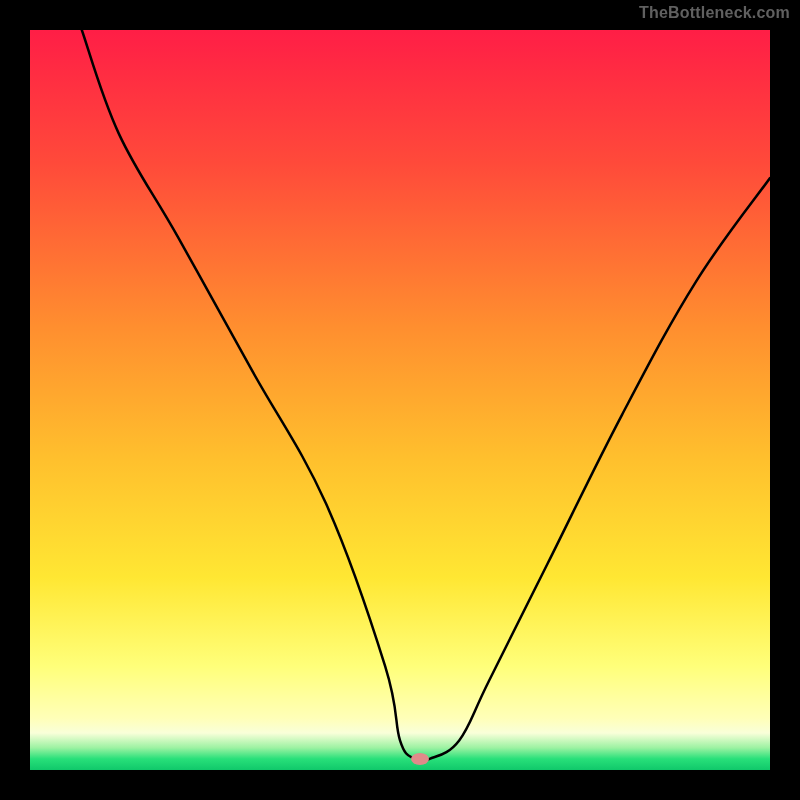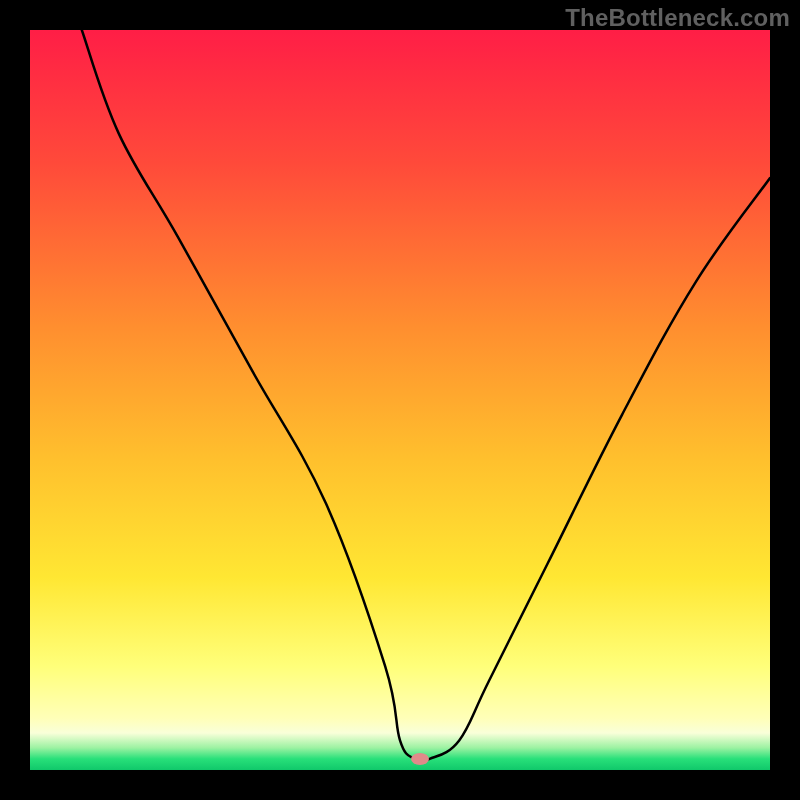--- a/index.html
+++ b/index.html
@@ -15,21 +15,21 @@
     position: relative;
     width: 800px;
     height: 800px;
     background: #000;
   }
   .attribution {
     position: absolute;
     top: 4px;
     right: 10px;
     color: #606060;
-    font-size: 24px;
+    font-size: 16px;
     font-weight: 600;
     letter-spacing: 0.2px;
     pointer-events: none;
     z-index: 3;
   }
   
   .plot-area {
     position: absolute;
     left: 30px;
     top: 30px;

